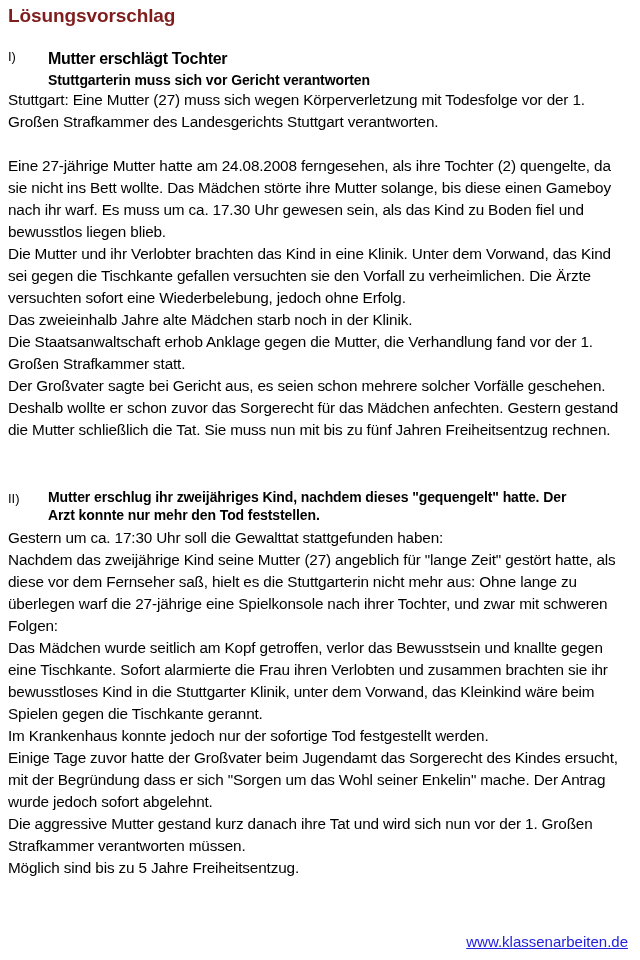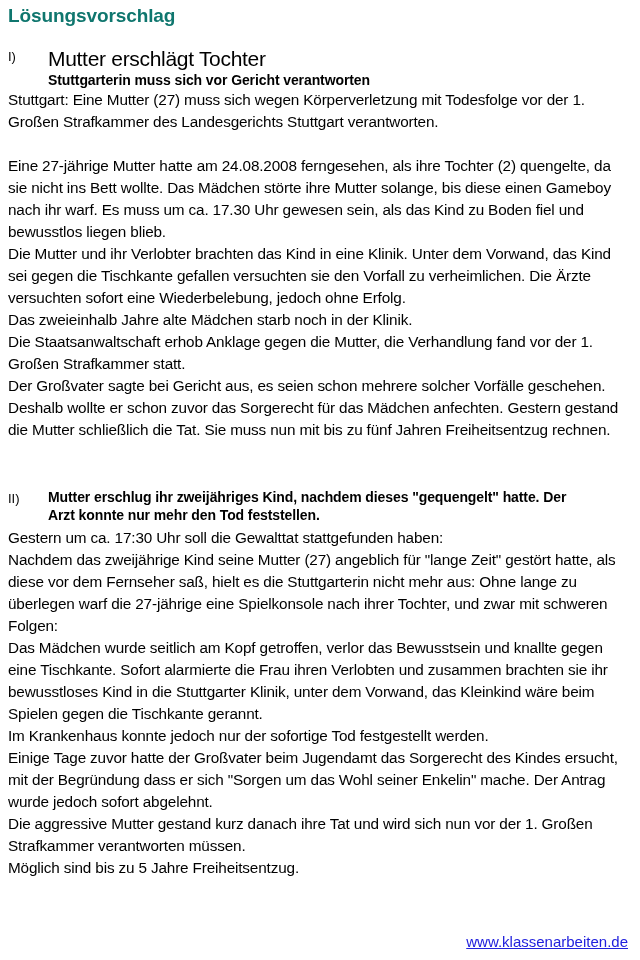--- a/index.html
+++ b/index.html
@@ -50,22 +50,22 @@
   }
   .section-marker {
     position: absolute;
     left: 8px;
     top: 3px;
     font-size: 13px;
     line-height: 16px;
     font-weight: normal;
   }
   .section-title {
-    font-size: 21px;
-    font-weight: normal;
+    font-size: 16px;
+    font-weight: bold;
     line-height: 25px;
     letter-spacing: -0.3px;
     white-space: nowrap;
   }
   .section-subtitle {
     font-size: 14px;
     font-weight: bold;
     line-height: 18px;
     letter-spacing: -0.1px;
     margin-top: 0px;
@@ -102,21 +102,21 @@
     text-decoration: underline;
     line-height: 20px;
     text-align: center;
   }
 </style>
 </head>
 <body style="background: rgb(255, 255, 255);">
 
 <div class="page">
 
-  <div class="doc-title" style="color: #0f766e;">Lösungsvorschlag</div>
+  <div class="doc-title" style="color: #7f1d1d;">Lösungsvorschlag</div>
 
   <div class="section" style="top:46px;">
     <div class="section-head">
       <span class="section-marker">I)</span>
       <div class="section-title">Mutter erschlägt Tochter</div>
       <div class="section-subtitle">Stuttgarterin muss sich vor Gericht verantworten</div>
     </div>
     <div class="body-block" style="">
       <p>Stuttgart: Eine Mutter (27) muss sich wegen Körperverletzung mit Todesfolge vor der 1. Großen Strafkammer  des Landesgerichts Stuttgart verantworten.</p>
       <div class="para-gap"></div>

